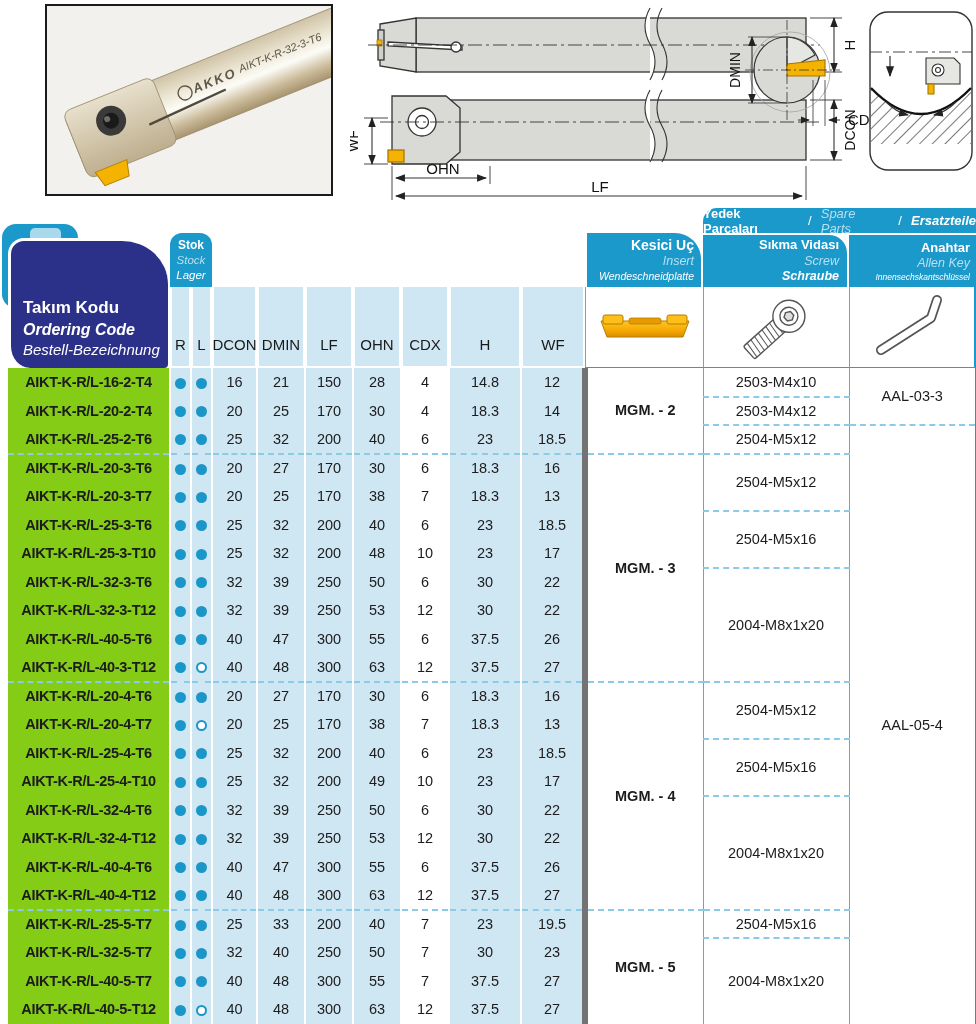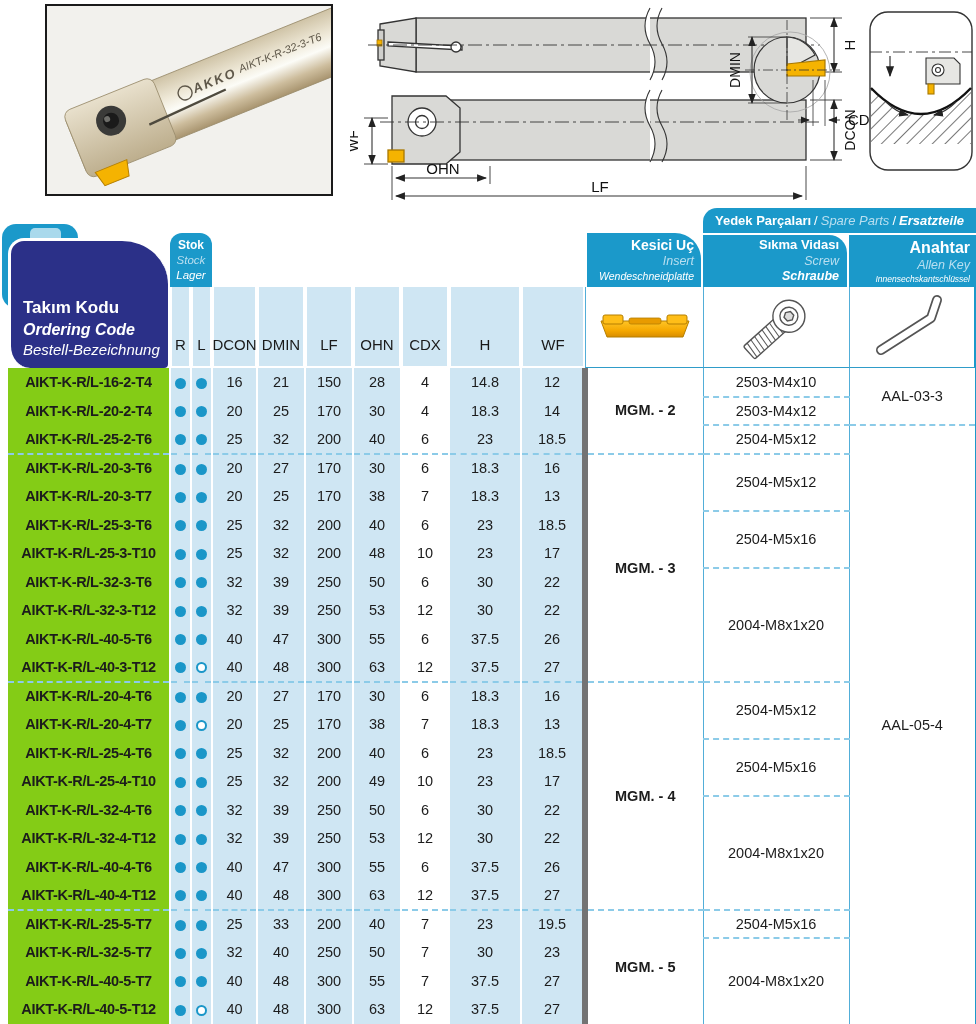--- a/index.html
+++ b/index.html
@@ -38,33 +38,33 @@
   #band-dims { left:214px; top:233px; width:371px; height:54px; border-radius:10px 40px 0 0;
                display:flex; flex-direction:column; align-items:center; justify-content:center;
                font-size:12.5px; line-height:1.3; }
   #band-dims .l1 { font-size:13px; }
   #band-insert { left:587px; top:233px; width:114px; height:54px; border-radius:0 26px 0 0;
                  display:flex; flex-direction:column; align-items:flex-end; justify-content:flex-end;
                  padding:0 7px 4px 0; font-size:12.5px; line-height:1.25; text-align:right; }
   #band-insert .l1 { font-size:14px; }
   #band-insert .l3 { font-size:10.5px; }
   #band-spare { left:703px; top:208px; width:273px; height:25px; border-radius:14px 0 0 0;
-                display:flex; align-items:center; justify-content:center; font-size:13px; gap:3px; }
+                display:flex; align-items:center; justify-content:center; font-size:13px; gap:9px; }
   #band-spare .sp-tr { font-weight:bold; }
   #band-spare .sp-en { font-style:italic; color:#b9dff0; }
   #band-spare .sp-de { font-weight:bold; font-style:italic; }
   #band-screw { left:703px; top:235px; width:144px; height:52px; border-radius:0 18px 0 0;
                 display:flex; flex-direction:column; align-items:flex-end; justify-content:center;
                 padding-right:8px; font-size:12.5px; line-height:1.25; text-align:right; }
   #band-screw .l1 { font-size:13px; }
   #band-screw .l3 { font-weight:bold; }
   #band-allen { left:849px; top:235px; width:127px; height:52px;
                 display:flex; flex-direction:column; align-items:flex-end; justify-content:center;
                 padding-right:6px; font-size:12.5px; line-height:1.25; text-align:right; }
-  #band-allen .l1 { font-size:16px; }
+  #band-allen .l1 { font-size:13px; }
   #band-allen .l3 { font-size:8.5px;text-align:right; }
 
   
   .shcell { position:absolute; top:287px; height:79px; background:#cfe6f3;
             display:flex; align-items:flex-end; justify-content:center;
             padding-bottom:13px; font-size:15px; color:#1a1a1a; }
   .iconcell { position:absolute; top:287px; height:81px; background:#fff;
               display:flex; align-items:center; justify-content:center;
               border-bottom:1px solid #2f9cc9; }
   .iconcell.bl { border-left:1px solid #52aed8; }

